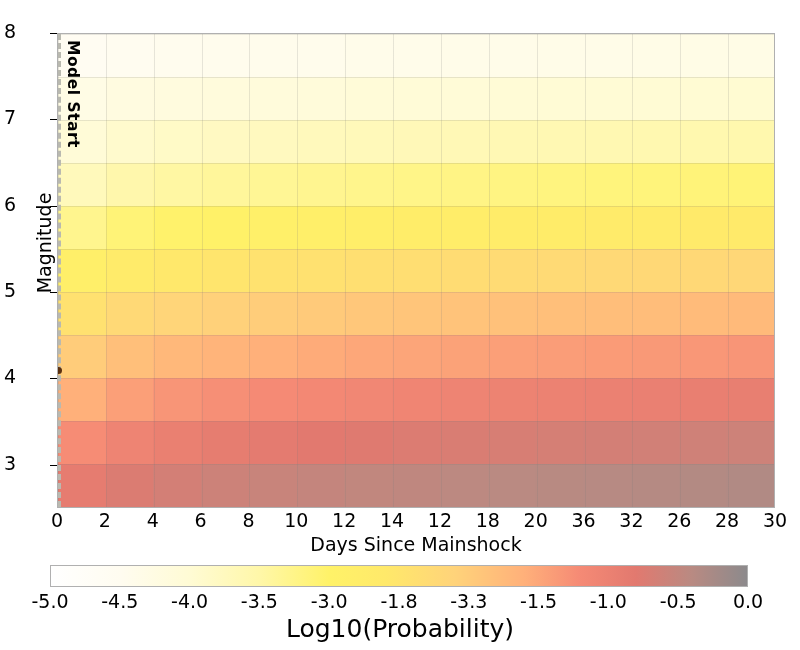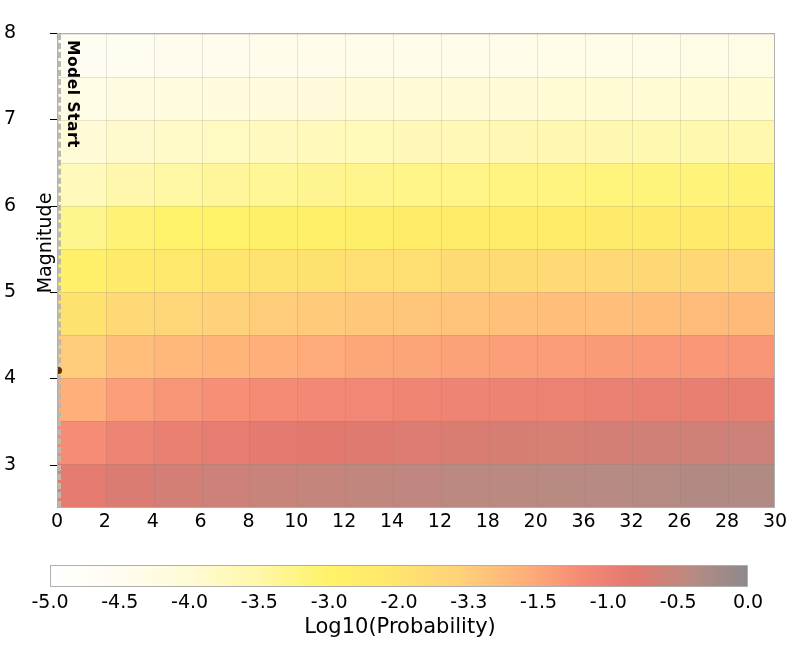--- a/index.html
+++ b/index.html
@@ -93,21 +93,21 @@
       #e2796f 84%,
       #b98a82 92%,
       #8c8a8c 100%);
   }
   .cbtick{
     position:absolute;top:590px;width:70px;margin-left:-35px;text-align:center;
     font-size:19px;color:#000;
   }
   #colorbar-label{
     position:absolute;left:0;top:614px;width:800px;text-align:center;
-    font-size:21px;color:#000;
+    font-size:25px;color:#000;
   }
 </style>
 </head>
 <body>
 
 <div id="figure">
 
 
   <div id="y-axis-label">Magnitude</div>
 
@@ -311,31 +311,32 @@
       <div class="xtick" style="left: 392.067px;">14</div>
       <div class="xtick" style="left: 439.933px;">12</div>
       <div class="xtick" style="left: 487.8px;">18</div>
       <div class="xtick" style="left: 535.667px;">20</div>
       <div class="xtick" style="left: 583.533px;">36</div>
       <div class="xtick" style="left: 631.4px;">32</div>
       <div class="xtick" style="left: 679.267px;">26</div>
       <div class="xtick" style="left: 727.133px;">28</div>
       <div class="xtick" style="left: 775px;">30</div>
     </div>
+  <div id="x-axis-label">Days Since Mainshock</div>
 
   <div id="colorbar-wrap">
     <div id="colorbar"></div>
   </div>
   <div id="cb-ticks">
       <div class="cbtick" style="left: 50px;">-5.0</div>
       <div class="cbtick" style="left: 119.8px;">-4.5</div>
       <div class="cbtick" style="left: 189.6px;">-4.0</div>
       <div class="cbtick" style="left: 259.4px;">-3.5</div>
       <div class="cbtick" style="left: 329.2px;">-3.0</div>
-      <div class="cbtick" style="left: 399px;">-2.0</div>
+      <div class="cbtick" style="left: 399px;">-1.8</div>
       <div class="cbtick" style="left: 468.8px;">-3.3</div>
       <div class="cbtick" style="left: 538.6px;">-1.5</div>
       <div class="cbtick" style="left: 608.4px;">-1.0</div>
       <div class="cbtick" style="left: 678.2px;">-0.5</div>
       <div class="cbtick" style="left: 748px;">0.0</div>
     </div>
   <div id="colorbar-label">Log10(Probability)</div>
 
 </div>
 

